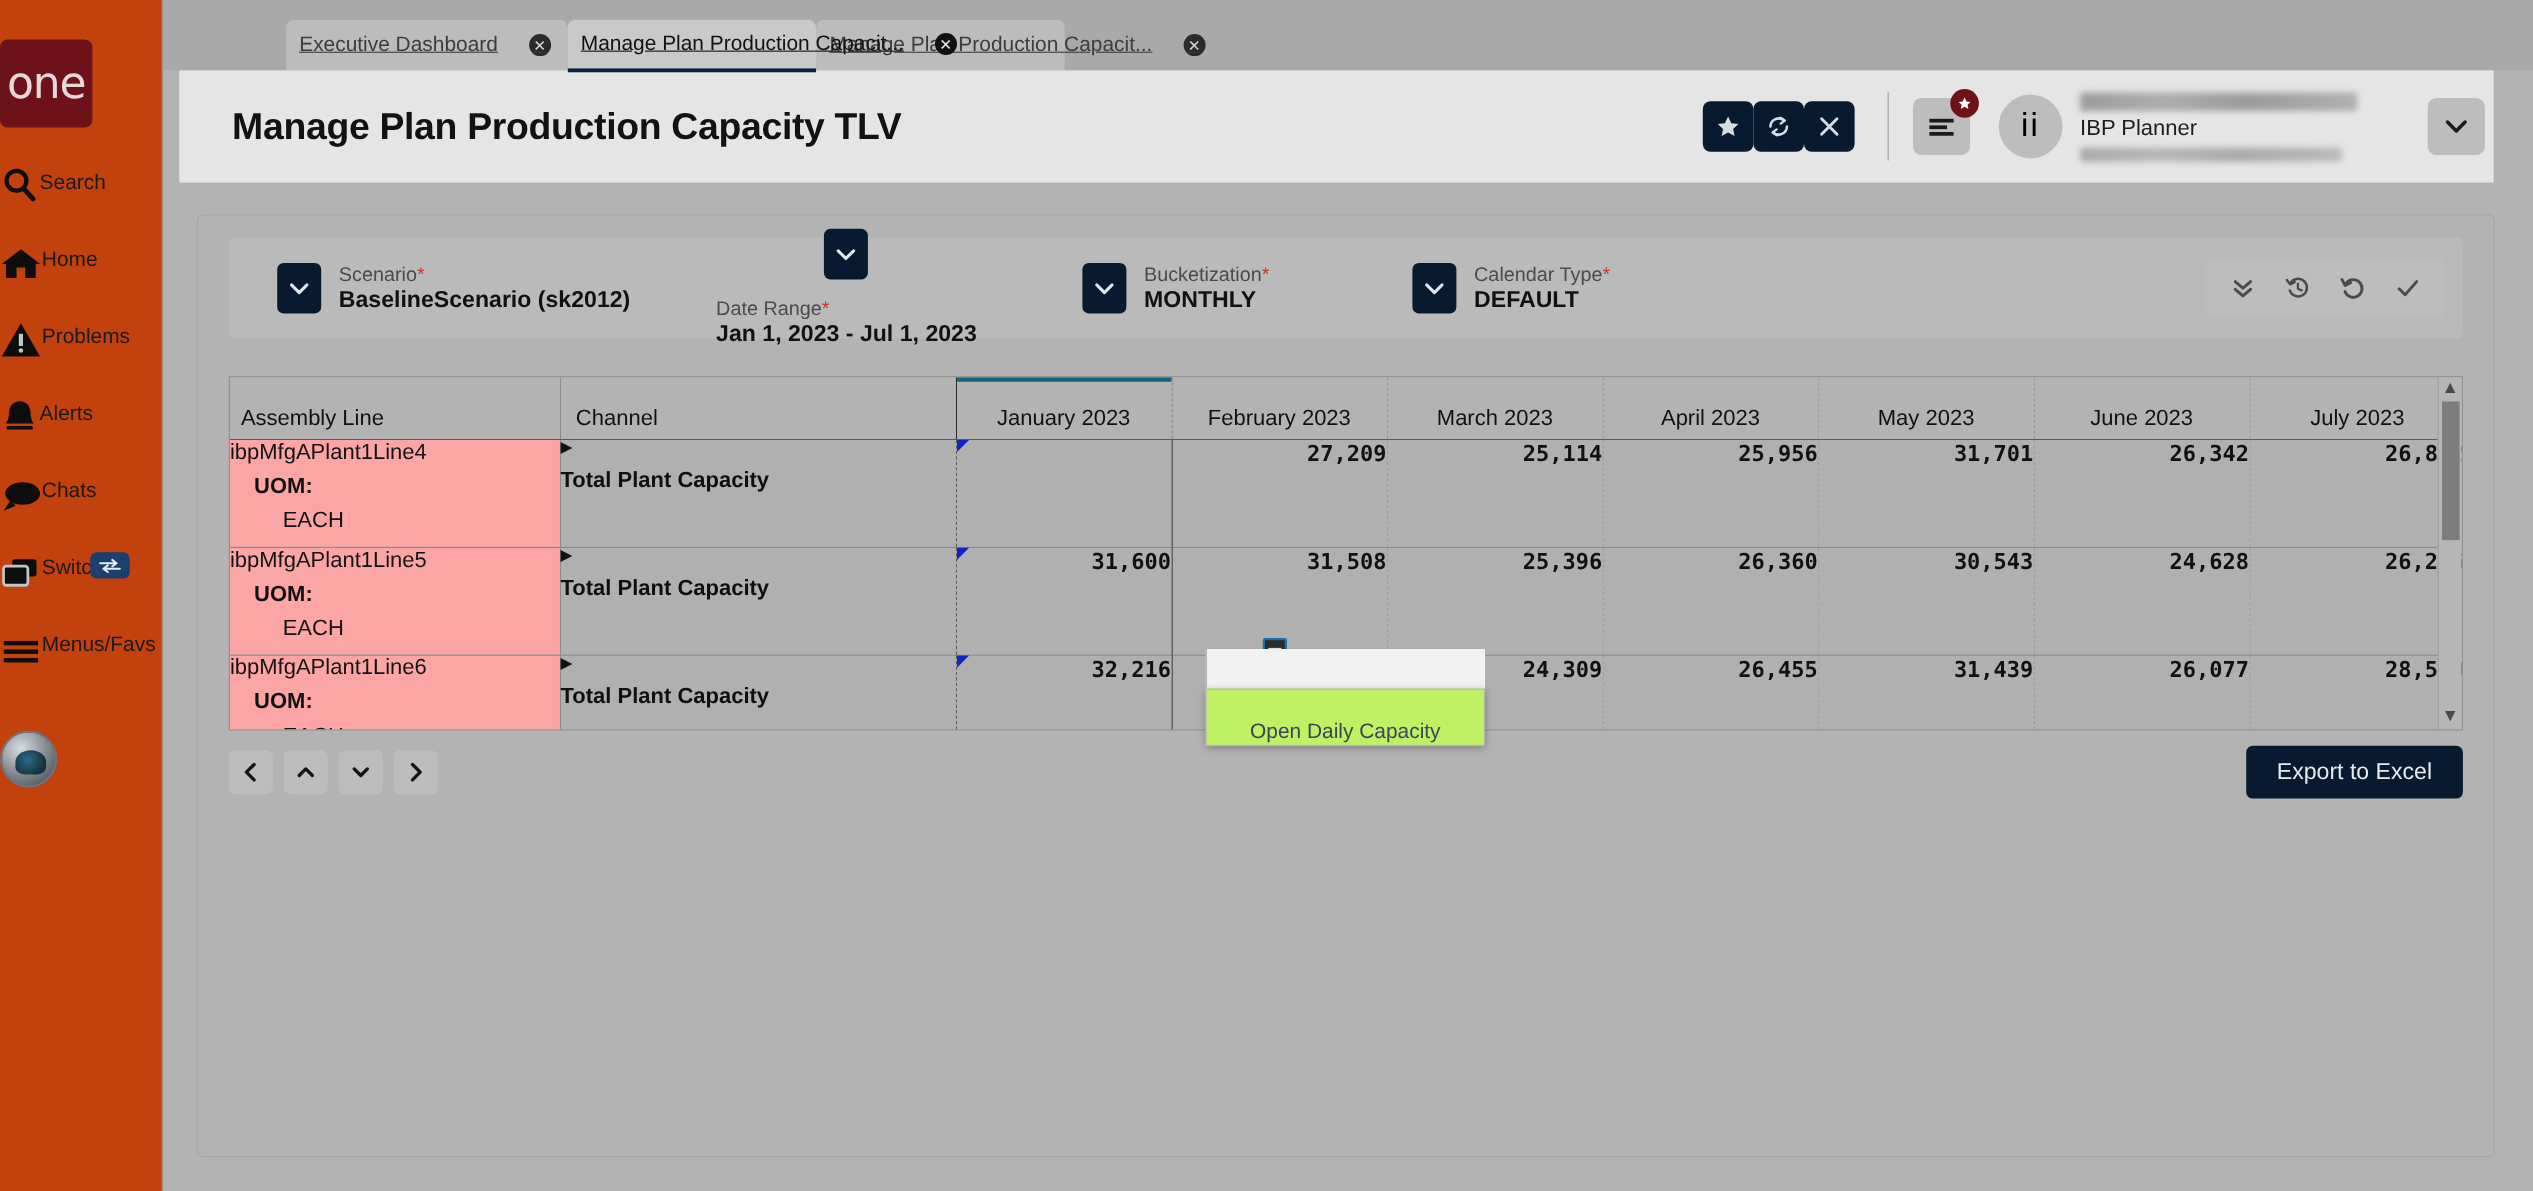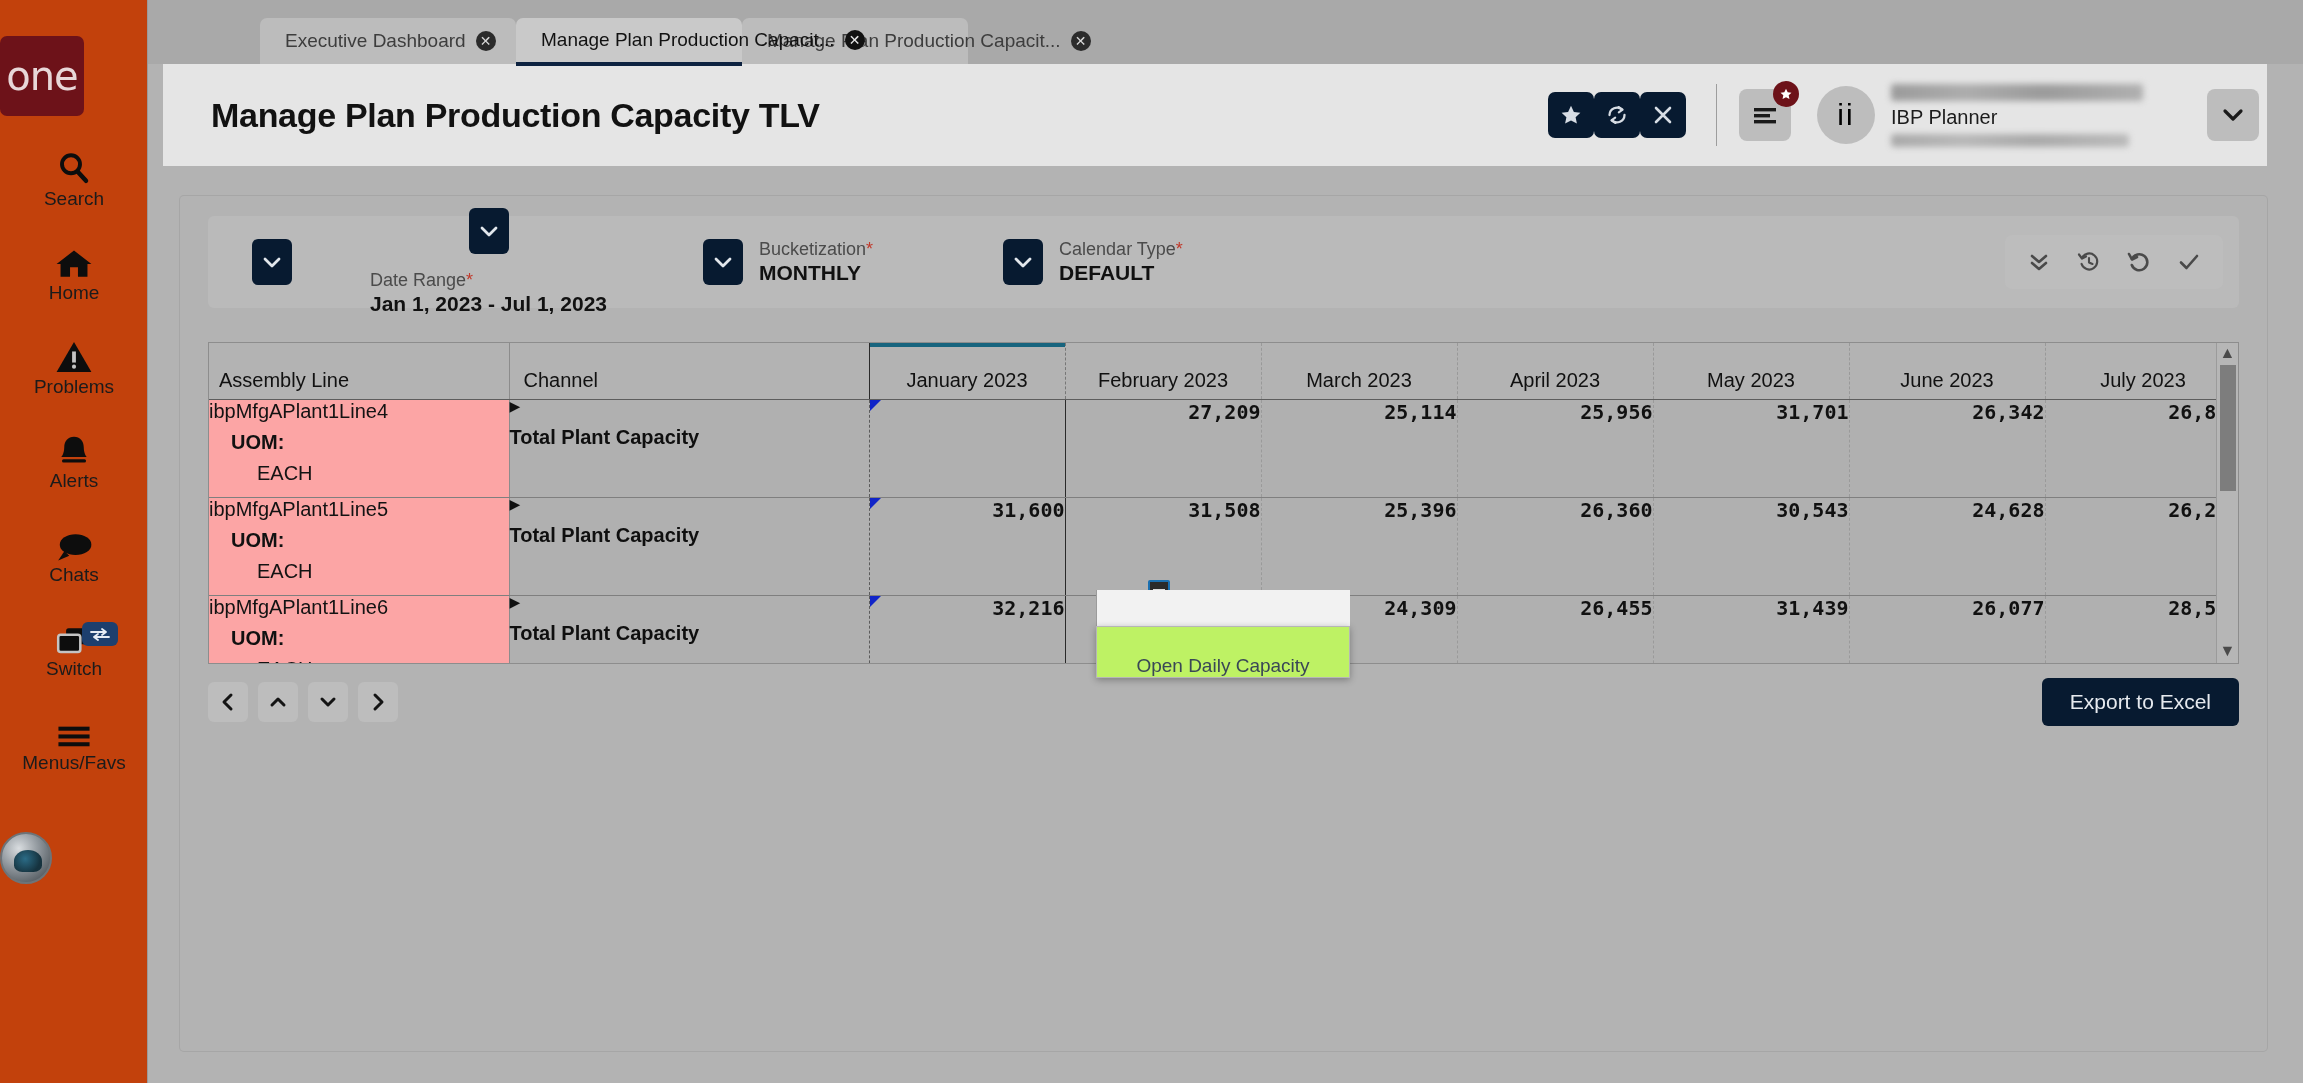--- a/index.html
+++ b/index.html
@@ -23,21 +23,21 @@
     width: 84px; height: 80px;
     background: #6d1219;
     border-radius: 7px;
     display: flex; align-items: center; justify-content: center;
     color: #e8d7d8; font-size: 40px; letter-spacing: -1px;
     font-family: "DejaVu Sans", sans-serif;
   }
   .rail-item {
     margin-top: 30px;
     width: 148px;
-    display: flex; flex-direction: column; align-items: center;
+    display: flex; flex-direction: row; align-items: center;
     color: #151515; cursor: pointer;
     position: relative;
   }
   .rail-item .rail-label { font-size: 19px; margin-top: 2px; color: #1b1b1b; }
   .rail-icon { height: 40px; display:flex; align-items:flex-end; justify-content:center; }
   .rail-icon svg { display: block; }
   #switch-badge {
     position: absolute; right: 30px; top: 6px;
     width: 36px; height: 24px; border-radius: 6px;
     background: #1d3f6e;
@@ -57,25 +57,26 @@
 
   
   #tabstrip {
     position: absolute; left: 148px; top: 0; right: 0; height: 64px;
     background: #a9a9a9;
   }
   .tab {
     position: absolute; top: 18px; height: 46px;
     background: #bcbcbc;
     border-radius: 7px 7px 0 0;
-    display: flex; align-items: center; gap: 10px;
-    padding: 0 14px 0 25px;
+    display: flex; align-items: center; gap: 28px;
+    padding: 0 14px 0 12px;
     font-size: 19px; color: #3d3d3d;
     cursor: pointer;
     white-space: nowrap;
+    text-decoration: underline;
   }
   .tab.active {
     background: #c9c9c9;
     color: #121212;
     border-bottom: 4px solid #0d2240;
     height: 48px;
     z-index: 3;
   }
   .tab-close {
     width: 20px; height: 20px; border-radius: 50%;
@@ -449,20 +450,24 @@
 
 <div id="content-card">
 
   <div id="filter-bar">
 
     <div class="filter-item">
       <div class="filter-caret">
         <svg width="20" height="13" viewBox="0 0 20 13">
             <path d="M3 3 L10 10 L17 3" fill="none" stroke="#e2e7ec" stroke-width="2.8" stroke-linecap="round" stroke-linejoin="round"></path>
           </svg>
+      </div>
+      <div class="filter-text">
+        <div><span class="filter-label">Scenario</span><span class="req-star">*</span></div>
+        <div class="filter-value">BaselineScenario (sk2012)</div>
       </div>
     </div>
 
     <div class="filter-item" style="margin-left:78px;flex-direction:column;">
       <div class="filter-caret">
         <svg width="20" height="13" viewBox="0 0 20 13">
             <path d="M3 3 L10 10 L17 3" fill="none" stroke="#e2e7ec" stroke-width="2.8" stroke-linecap="round" stroke-linejoin="round"></path>
           </svg>
       </div>
       <div class="filter-text">

